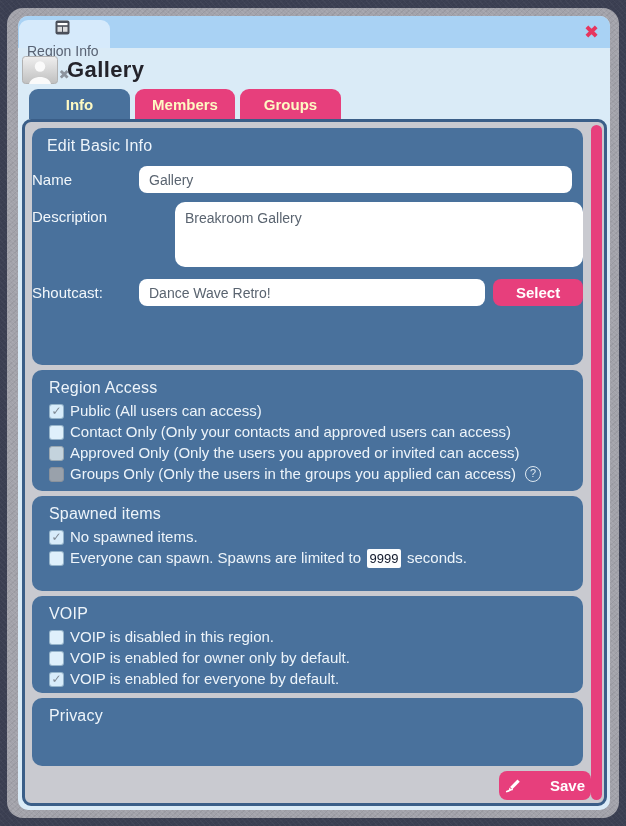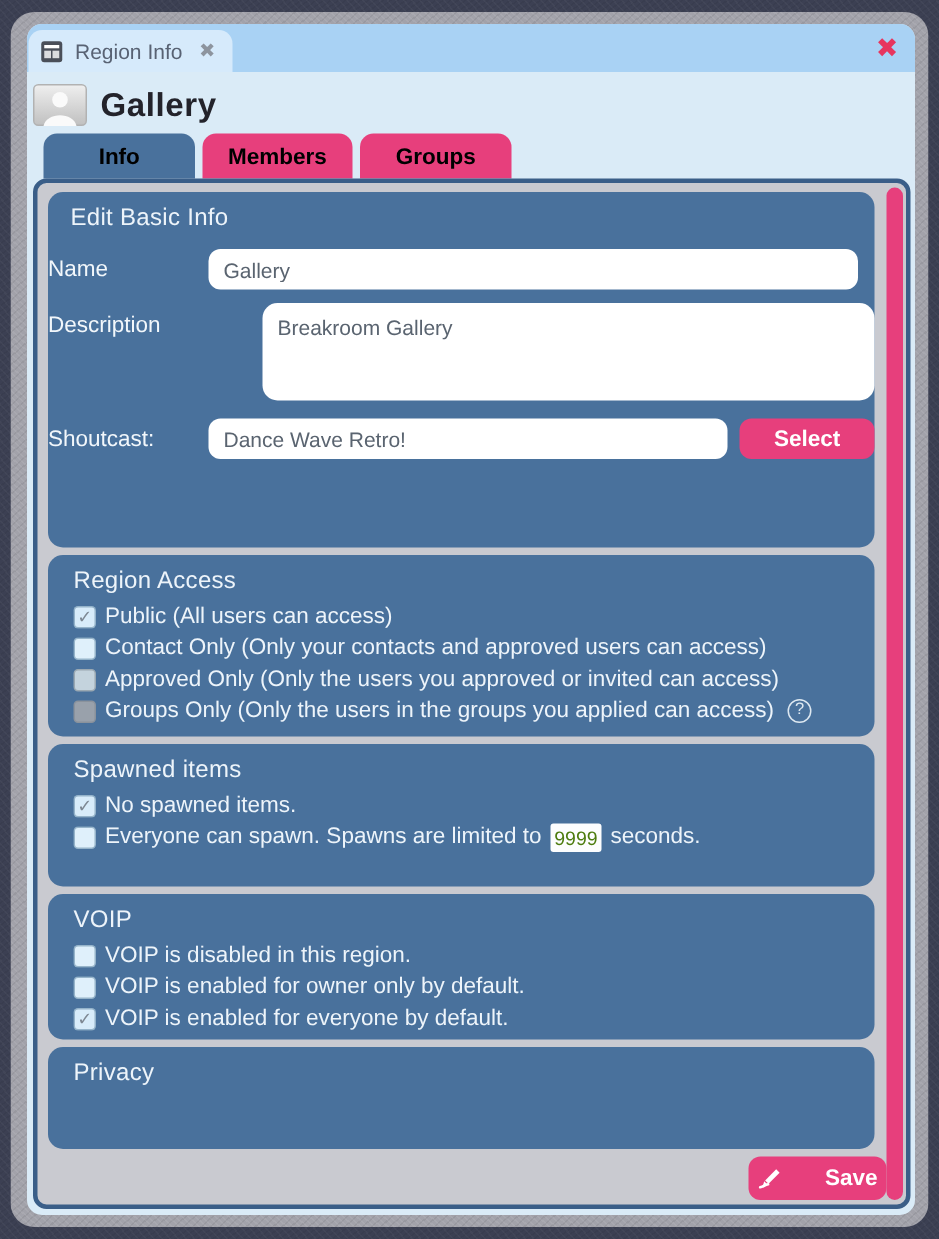--- a/index.html
+++ b/index.html
@@ -12,31 +12,31 @@
   .frame{position:absolute;left:7px;top:8px;right:7px;bottom:8px;border-radius:16px;
     background:#a2a2aa;
     background-image:
       repeating-linear-gradient(42deg,rgba(255,255,255,.07) 0 1px,transparent 1px 3px),
       repeating-linear-gradient(-42deg,rgba(0,0,0,.06) 0 1px,transparent 1px 4px);}
   .window{position:absolute;left:11px;top:8px;right:9px;bottom:8px;background:#daebf7;
     border-radius:10px;overflow:hidden;}
   
   .titlebar{position:absolute;left:0;top:0;right:0;height:32px;background:#a9d2f4;}
   .wtab{position:absolute;left:1px;bottom:0;height:28px;border-radius:9px 9px 0 0;
-    background:#d6eafb;display:flex;align-items:center;padding:0 11px 0 8px;gap:8px;cursor:pointer;}
+    background:#d6eafb;display:flex;align-items:center;padding:0 11px 0 8px;gap:8px;cursor:pointer;flex-direction:column;}
   .wtitle{font-size:14px;color:#586273;}
   .wclose{color:#8d949e;font-weight:bold;font-size:13px;margin-left:3px;cursor:pointer;}
   .xclose{position:absolute;right:11px;top:50%;transform:translateY(-50%);
     color:#e7355e;font-size:18px;font-weight:bold;cursor:pointer;line-height:1;}
   
   .profile{position:absolute;left:4px;top:40px;display:flex;align-items:center;gap:9px;}
   .avatar{width:36px;height:28px;flex:none;display:block;}
   .ptitle{font-size:22px;font-weight:600;color:#23232b;letter-spacing:.4px;}
   
-  .tab{position:absolute;top:73px;height:30px;border-radius:9px 9px 0 0;color:#000000;
+  .tab{position:absolute;top:73px;height:30px;border-radius:9px 9px 0 0;color:#fef9c3;
     font-weight:bold;font-size:15px;display:flex;align-items:center;justify-content:center;cursor:pointer;}
   .tab-info{left:11px;width:101px;background:#49719c;}
   .tab-members{left:117px;width:100px;background:#e73f7c;}
   .tab-groups{left:222px;width:101px;background:#e73f7c;}
   
   .container{position:absolute;left:4px;top:103px;width:585px;height:687px;box-sizing:border-box;
     border:3px solid #3a5e88;border-radius:9px;background:#c9cad0;}
   .scrollbar{position:absolute;right:2px;top:3px;bottom:3px;width:11px;border-radius:6px;
     background:#e73f7c;cursor:pointer;}
   .section{position:absolute;left:7px;width:551px;background:#49719c;border-radius:10px;
@@ -70,21 +70,21 @@
     background:#d8ecfa;border:1px solid rgba(125,160,185,.75);position:relative;cursor:pointer;}
   .cb.checked::after{content:"✓";position:absolute;inset:0;display:flex;align-items:center;
     justify-content:center;color:#7e8893;font-size:12px;font-weight:bold;}
   .cb-b{background:#dff0fb;}
   .cb-c{background:#c4d3dd;border-color:#9aa8b2;}
   .cb-d{background:#99a1ab;border-color:#8a929c;}
   .cb-e{background:#e6f3fc;}
   .help{width:16px;height:16px;box-sizing:border-box;border:1.5px solid #dde8f1;border-radius:50%;
     color:#dde8f1;font-size:11px;line-height:13px;text-align:center;margin-left:3px;flex:none;cursor:pointer;}
   .spawn-input{width:34px;height:19px;border:none;border-radius:2px;background:#fcfdfe;
-    color:#4d7c0f;font-size:13px;text-align:center;font-family:inherit;padding:0;outline:none;}
+    color:#0f172a;font-size:13px;text-align:center;font-family:inherit;padding:0;outline:none;}
   .save-btn{position:absolute;right:13px;bottom:3px;width:92px;height:29px;display:flex;
     align-items:center;justify-content:space-between;gap:7px;}
   .save-btn svg{flex:none;}
 </style>
 </head>
 <body>
 
 <div class="bg-noise"></div>
 <div class="frame">
   <div class="window">

